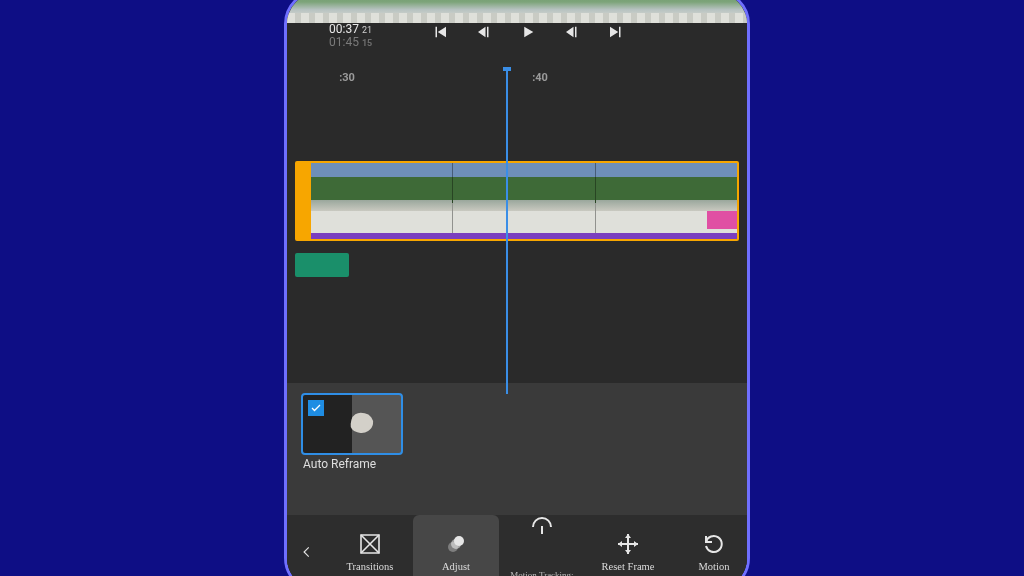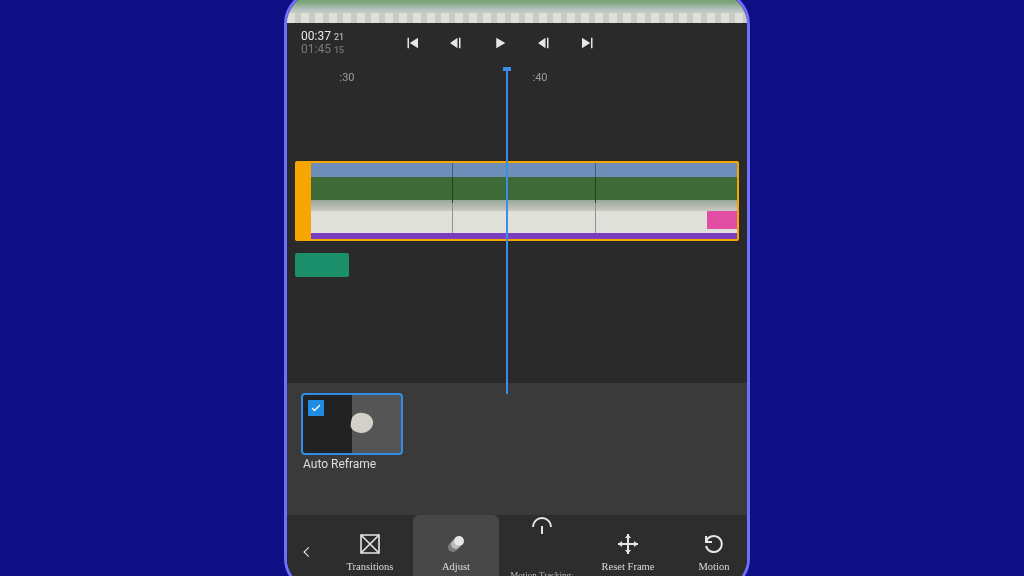--- a/index.html
+++ b/index.html
@@ -1,29 +1,29 @@
 <!DOCTYPE html>
 <html><head>
 <meta charset="utf-8">
 <style>
   html,body{margin:0;padding:0;width:1024px;height:576px;background:#0e0e85;font-family:-apple-system,BlinkMacSystemFont,"Segoe UI",Roboto,Arial,sans-serif;overflow:hidden;}
   .stage{position:relative;width:1024px;height:576px;}
   .phone{position:absolute;left:284px;top:-10px;width:460px;height:596px;border:3px solid #6f6fff;border-radius:34px;background:#2a2a2a;overflow:hidden;}
   .phone-inner{position:absolute;inset:0;background:#2a2a2a;}
   .preview{position:absolute;left:0;top:0;right:0;height:30px;background:linear-gradient(180deg,#6f9a6a 0%,#7da47a 30%,#b6c2c0 55%,#cfd2cd 75%,#e4e3dd 100%);}
   .preview::after{content:"";position:absolute;left:0;right:0;bottom:0;height:10px;background:repeating-linear-gradient(90deg,#dfe0da 0 8px,#c9cbc4 8px 14px);}
-  .transport{position:absolute;left:0;top:30px;right:0;height:40px;display:flex;align-items:center;}
+  .transport{position:absolute;left:0;top:30px;right:0;height:40px;display:flex;align-items:flex-start;padding-left:28px;}
   .timecodes{display:flex;flex-direction:column;justify-content:center;padding-left:14px;min-width:86px;line-height:1.05;}
   .tc-cur{color:#e8e8e8;font-size:12px;}
   .tc-cur small{font-size:9px;margin-left:3px;color:#cfcfcf;}
   .tc-tot{color:#7a7a7a;font-size:12px;}
   .tc-tot small{font-size:9px;margin-left:3px;color:#6e6e6e;font-weight:bold;}
   .controls{flex:1;display:flex;align-items:center;justify-content:flex-start;gap:26px;padding-left:16px;}
   .ctrl svg{width:18px;height:18px;fill:#e6e6e6;display:block;}
-  .ruler{position:absolute;left:0;top:78px;right:0;height:24px;color:#9b9b9b;font-size:11px;}
+  .ruler{position:absolute;left:0;top:78px;right:0;height:24px;color:#9b9b9b;font-size:11px;font-weight:bold;}
   .ruler .tick{position:absolute;top:0;transform:translateX(-50%);}
   .playhead{position:absolute;top:76px;bottom:195px;width:2px;background:#3a8ee6;left:219px;z-index:10;}
   .playhead::before{content:"";position:absolute;left:-3px;top:-2px;width:8px;height:4px;background:#3a8ee6;}
   .timeline{position:absolute;left:0;right:0;top:168px;height:86px;}
   .clip{position:absolute;left:8px;right:8px;top:0;height:76px;border:2px solid #f7a600;border-radius:2px;background:#222;overflow:hidden;}
   .clip-handle{position:absolute;left:0;top:0;width:14px;bottom:0;background:#f7a600;}
   .thumbs{position:absolute;left:14px;right:0;top:0;bottom:4px;display:flex;}
   .thumb{flex:1;position:relative;background:linear-gradient(180deg,#6e8fb9 0 20%,#3e6a37 20% 55%,#dfe0da 55% 100%);}
   .thumb::after{content:"";position:absolute;left:0;right:0;top:52%;height:14%;background:linear-gradient(180deg,#9aa79c,#c9c9c0);}
   .thumb + .thumb{border-left:1px solid rgba(0,0,0,.35);}

